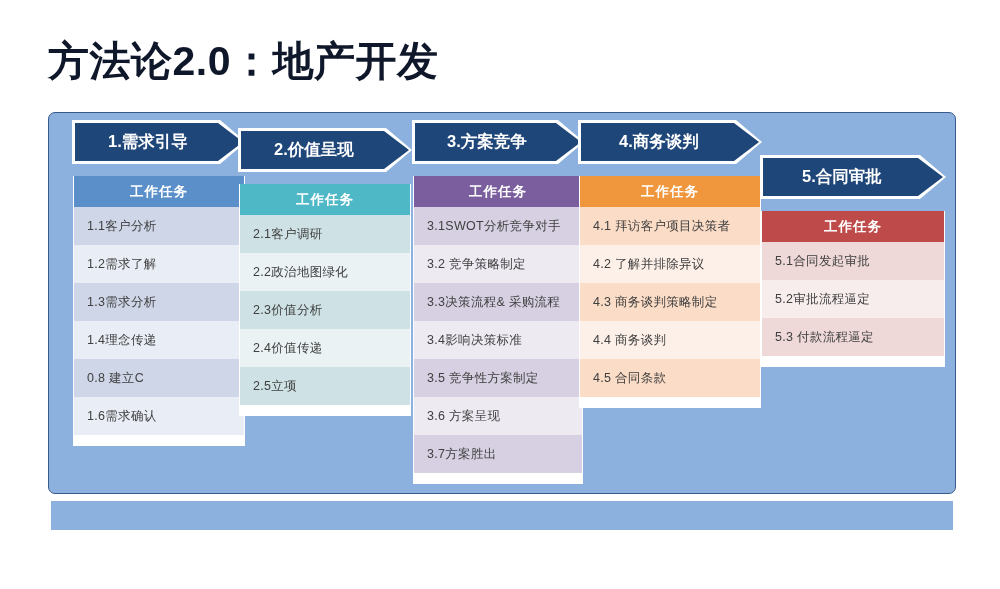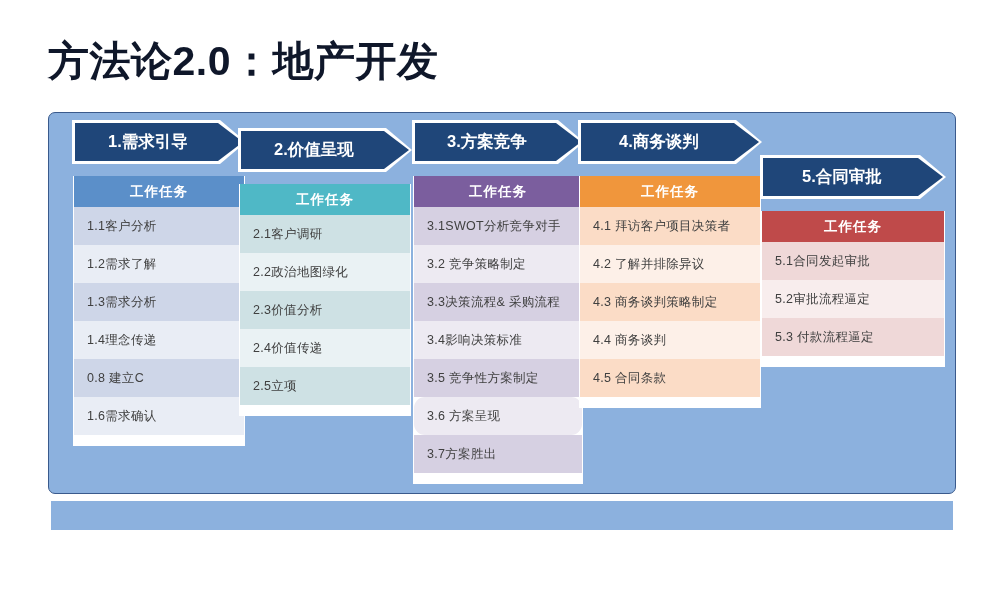--- a/index.html
+++ b/index.html
@@ -140,21 +140,21 @@
             <div class="chev-fill" style="background: rgb(31, 70, 121);"></div>
             <div class="chev-label">3.方案竞争</div>
           </div>
           <div class="subhead" style="background: rgb(123, 94, 158); margin-top: 13px;">工作任务</div>
           <div class="list">
             <div class="item" style="background: rgb(214, 208, 226);">3.1SWOT分析竞争对手</div>
             <div class="item" style="background: rgb(237, 234, 242);">3.2 竞争策略制定</div>
             <div class="item" style="background: rgb(214, 208, 226);">3.3决策流程&amp; 采购流程</div>
             <div class="item" style="background: rgb(237, 234, 242);">3.4影响决策标准</div>
             <div class="item" style="background: rgb(214, 208, 226); text-align: center;">3.5 竞争性方案制定</div>
-            <div class="item" style="background: rgb(237, 234, 242); border-radius: 11px;">3.6 方案呈现</div>
+            <div class="item" style="background: rgb(237, 234, 242);">3.6 方案呈现</div>
             <div class="item" style="background: rgb(214, 208, 226);">3.7方案胜出</div>
           </div>
         </div>
         <div class="col" style="left: 530px; width: 182px;">
           <div class="chev-wrap" style="height: 42px; margin-top: 8px;">
             <div class="chev-outline"></div>
             <div class="chev-fill" style="background: rgb(31, 70, 121);"></div>
             <div class="chev-label">4.商务谈判</div>
           </div>
           <div class="subhead" style="background: rgb(240, 150, 60); margin-top: 13px;">工作任务</div>

